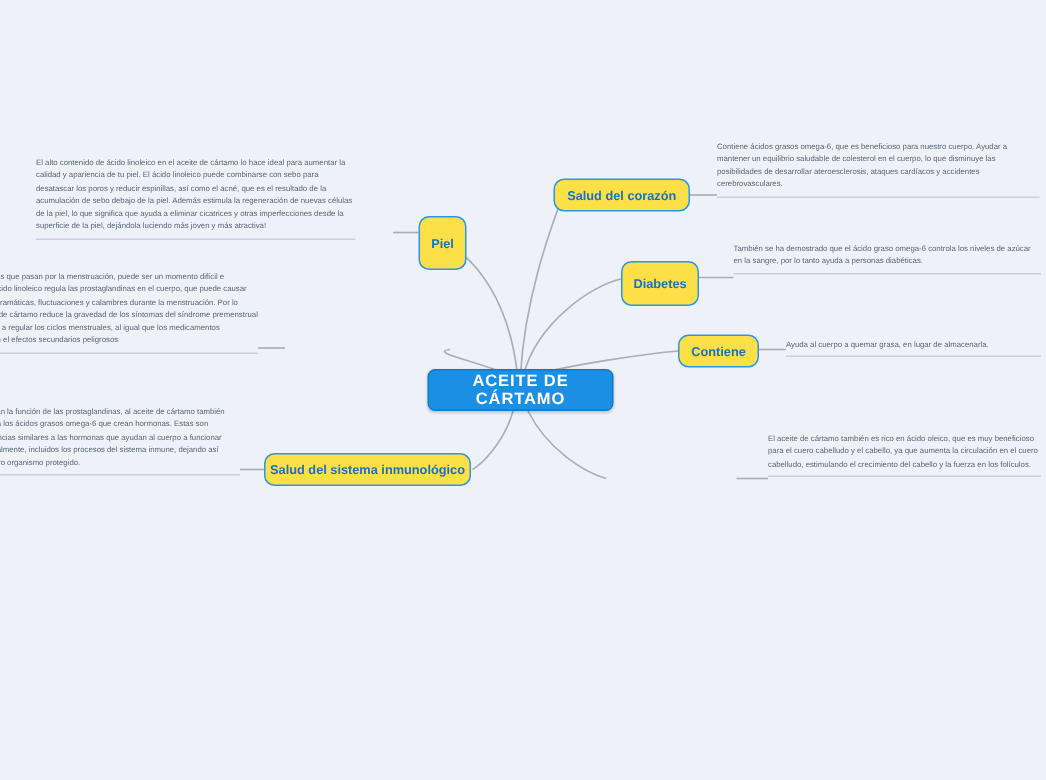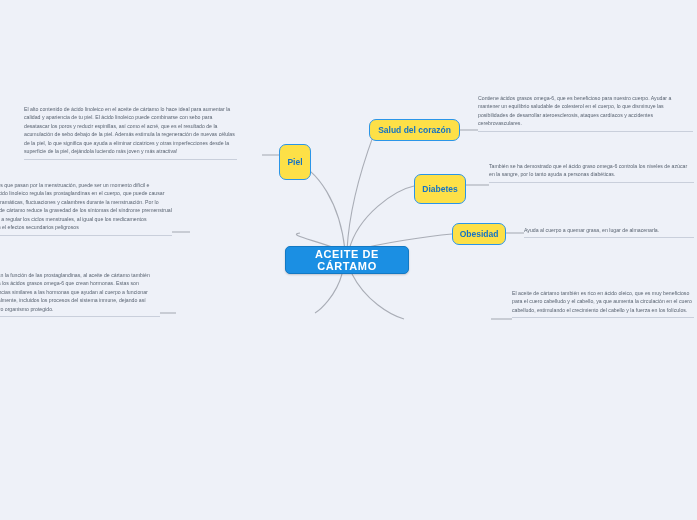--- a/index.html
+++ b/index.html
@@ -117,24 +117,27 @@
 
   <div class="branch-node" style="left:369px; top:119px; width:91px; height:22px;">
     <span>Salud del corazón</span>
   </div>
 
   <div class="branch-node" style="left:414px; top:174px; width:52px; height:30px;">
     <span>Diabetes</span>
   </div>
 
   <div class="branch-node" style="left:452px; top:223px; width:54px; height:22px;">
-    <span>Obesidad</span>
+    <span>Contiene</span>
   </div>
 
 
+  <div class="branch-node" style="left:176px; top:302px; width:138px; height:22px;">
+    <span>Salud del sistema inmunológico</span>
+  </div>
 
 
   <div class="branch-node" style="left:279px; top:144px; width:32px; height:36px;">
     <span>Piel</span>
   </div>
 
   <div class="note" style="left:478px; top:94px; width:215px;">Contiene ácidos grasos omega-6, que es beneficioso para nuestro cuerpo.  Ayudar a mantener un equilibrio saludable de colesterol en el cuerpo,  lo que disminuye las posibilidades de desarrollar ateroesclerosis, ataques cardíacos y accidentes cerebrovasculares.</div>
 
   <div class="note" style="left:489px; top:162px; width:205px;">También se ha demostrado que el ácido graso omega-6 controla los niveles de azúcar en la sangre, por lo tanto ayuda a personas diabéticas.</div>
 

